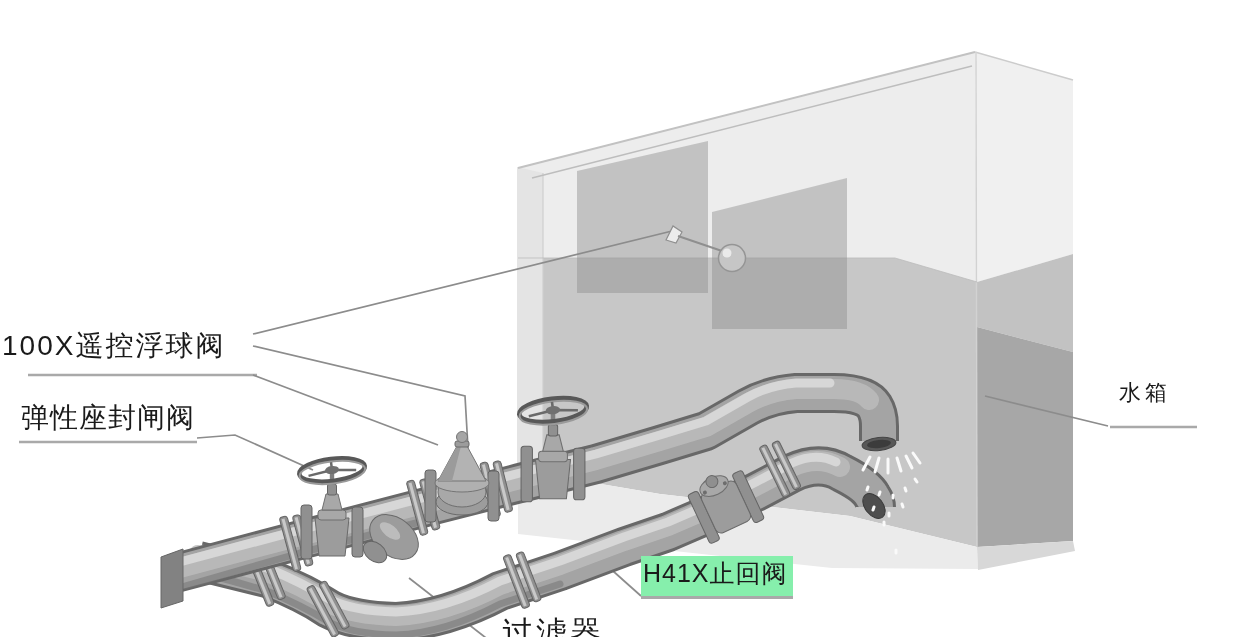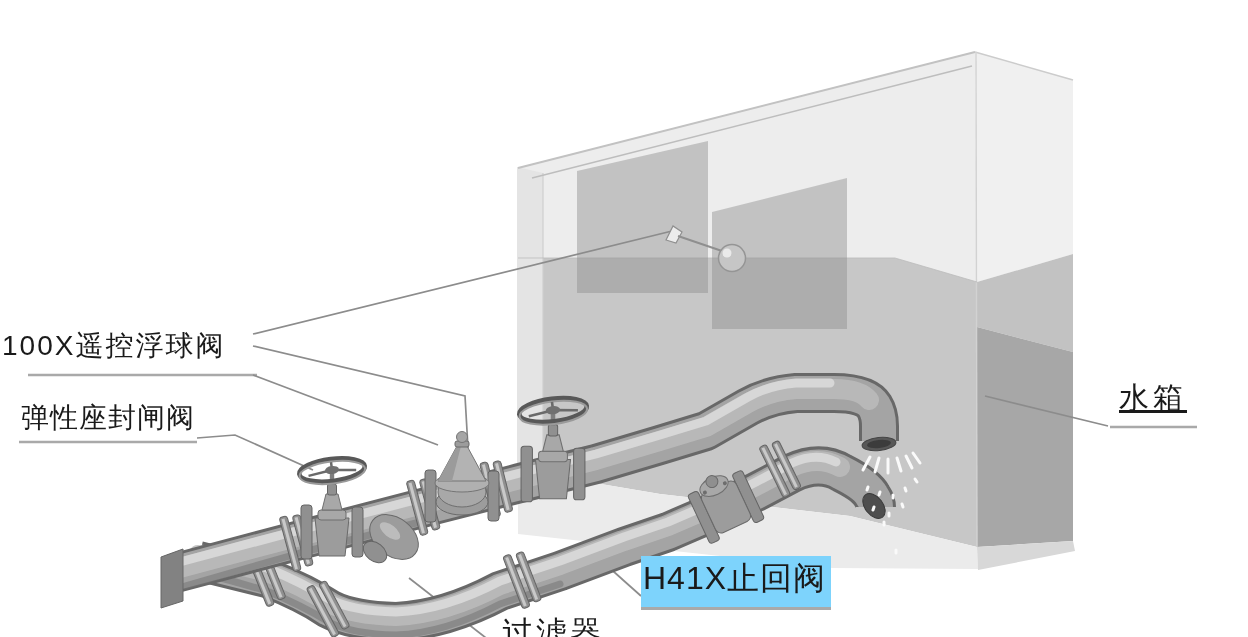--- a/index.html
+++ b/index.html
@@ -2,24 +2,24 @@
 <html><head>
 <meta charset="utf-8">
 <style>
   html,body{margin:0;padding:0;background:#fff;}
   #stage{position:relative;width:1248px;height:637px;background:#ffffff;overflow:hidden;
          font-family:"Liberation Sans","DejaVu Sans",sans-serif;margin-top:44px;}
   #scene{position:absolute;left:0;top:0;}
   .lbl{position:absolute;white-space:nowrap;color:#1a1a1a;z-index:5;}
   #lbl-float{left:2px;top:283px;font-size:28px;letter-spacing:2px;}
   #lbl-gate{left:21px;top:355px;font-size:28px;letter-spacing:1px;}
-  #lbl-check{left:641px;top:512px;font-size:32px;letter-spacing:1px;background:#7dd3fc;
+  #lbl-check{left:641px;top:512px;font-size:25px;letter-spacing:1px;background:#86efac;
              padding:1px 5px 6px 2px;border-bottom:3px solid #a9a9a9;}
   #lbl-strainer{left:502px;top:568px;font-size:31px;letter-spacing:3px;}
-  #lbl-tank{left:1119px;top:334px;font-size:30px;letter-spacing:4px;text-decoration:underline;}
+  #lbl-tank{left:1119px;top:334px;font-size:22px;letter-spacing:4px;}
 
   
   .pd{fill:none;stroke:#686868;stroke-width:40;stroke-linejoin:round;stroke-linecap:butt;}
   .pm{fill:none;stroke:#a4a4a4;stroke-width:34;stroke-linejoin:round;stroke-linecap:butt;}
   .pm2{fill:none;stroke:#bcbcbc;stroke-width:20;stroke-linejoin:round;stroke-linecap:round;opacity:.85;}
   .ph{fill:none;stroke:#d8d8d8;stroke-width:9;stroke-linejoin:round;stroke-linecap:round;opacity:.95;}
   .pb{fill:none;stroke:#747474;stroke-width:7;stroke-linejoin:round;stroke-linecap:round;opacity:.55;}
   .leader{fill:none;stroke:#8c8c8c;stroke-width:1.7;}
   .uline{stroke:#a9a9a9;stroke-width:2.6;}
   .metal{fill:#909090;stroke:#646464;stroke-width:1;}

